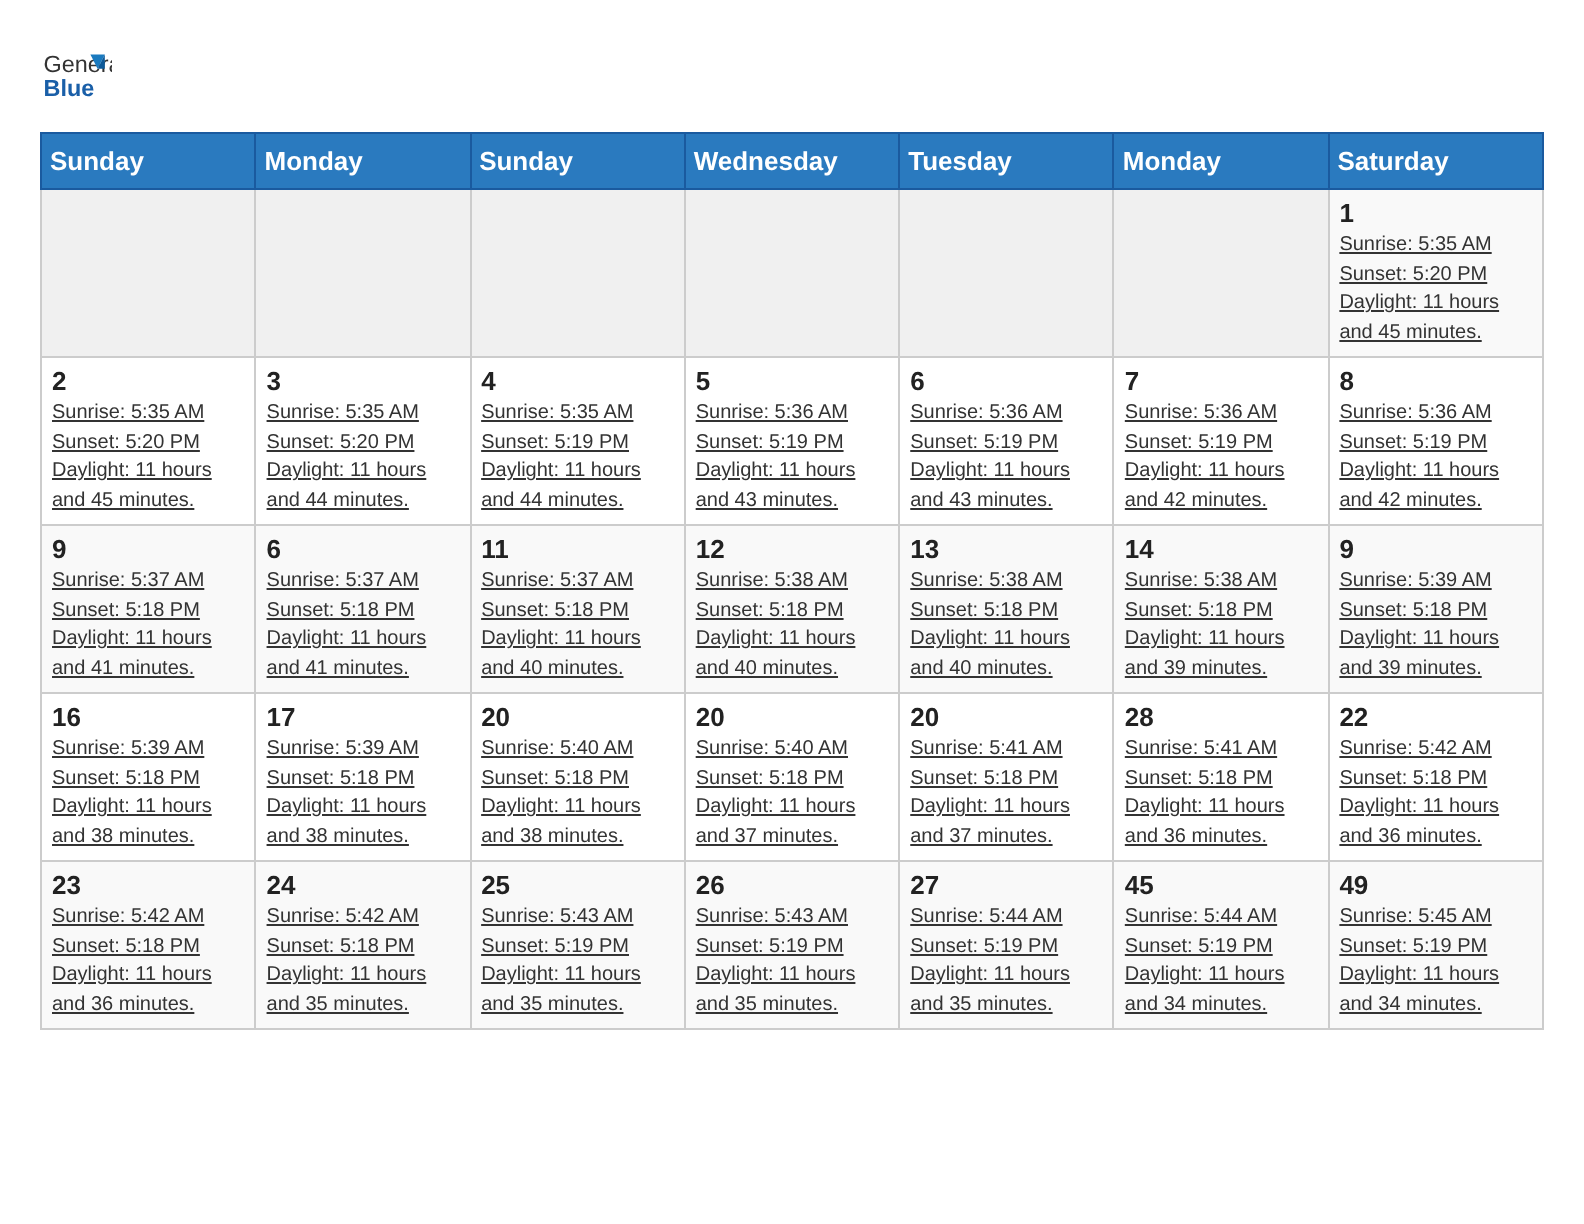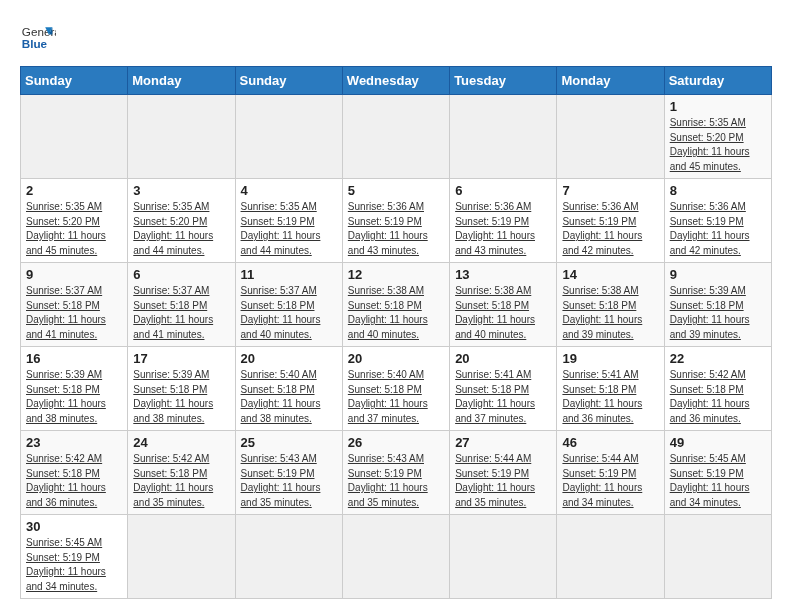--- a/index.html
+++ b/index.html
@@ -204,21 +204,21 @@
         </td>
         <td>
           <span class="day-number">20</span>
           <div class="day-info">Sunrise: 5:40 AM<br>Sunset: 5:18 PM<br>Daylight: 11 hours<br>and 37 minutes.</div>
         </td>
         <td>
           <span class="day-number">20</span>
           <div class="day-info">Sunrise: 5:41 AM<br>Sunset: 5:18 PM<br>Daylight: 11 hours<br>and 37 minutes.</div>
         </td>
         <td>
-          <span class="day-number">19</span>
+          <span class="day-number">28</span>
           <div class="day-info">Sunrise: 5:41 AM<br>Sunset: 5:18 PM<br>Daylight: 11 hours<br>and 36 minutes.</div>
         </td>
         <td>
           <span class="day-number">22</span>
           <div class="day-info">Sunrise: 5:42 AM<br>Sunset: 5:18 PM<br>Daylight: 11 hours<br>and 36 minutes.</div>
         </td>
       </tr>
       <tr>
         <td>
           <span class="day-number">23</span>
@@ -234,34 +234,22 @@
         </td>
         <td>
           <span class="day-number">26</span>
           <div class="day-info">Sunrise: 5:43 AM<br>Sunset: 5:19 PM<br>Daylight: 11 hours<br>and 35 minutes.</div>
         </td>
         <td>
           <span class="day-number">27</span>
           <div class="day-info">Sunrise: 5:44 AM<br>Sunset: 5:19 PM<br>Daylight: 11 hours<br>and 35 minutes.</div>
         </td>
         <td>
-          <span class="day-number">46</span>
+          <span class="day-number">45</span>
           <div class="day-info">Sunrise: 5:44 AM<br>Sunset: 5:19 PM<br>Daylight: 11 hours<br>and 34 minutes.</div>
         </td>
         <td>
           <span class="day-number">49</span>
           <div class="day-info">Sunrise: 5:45 AM<br>Sunset: 5:19 PM<br>Daylight: 11 hours<br>and 34 minutes.</div>
         </td>
-      </tr>
-      <tr class="last-row">
-        <td>
-          <span class="day-number">30</span>
-          <div class="day-info">Sunrise: 5:45 AM<br>Sunset: 5:19 PM<br>Daylight: 11 hours<br>and 34 minutes.</div>
-        </td>
-        <td class="empty-cell"></td>
-        <td class="empty-cell"></td>
-        <td class="empty-cell"></td>
-        <td class="empty-cell"></td>
-        <td class="empty-cell"></td>
-        <td class="empty-cell"></td>
       </tr>
     </tbody>
 </table>
 
 </body></html>

